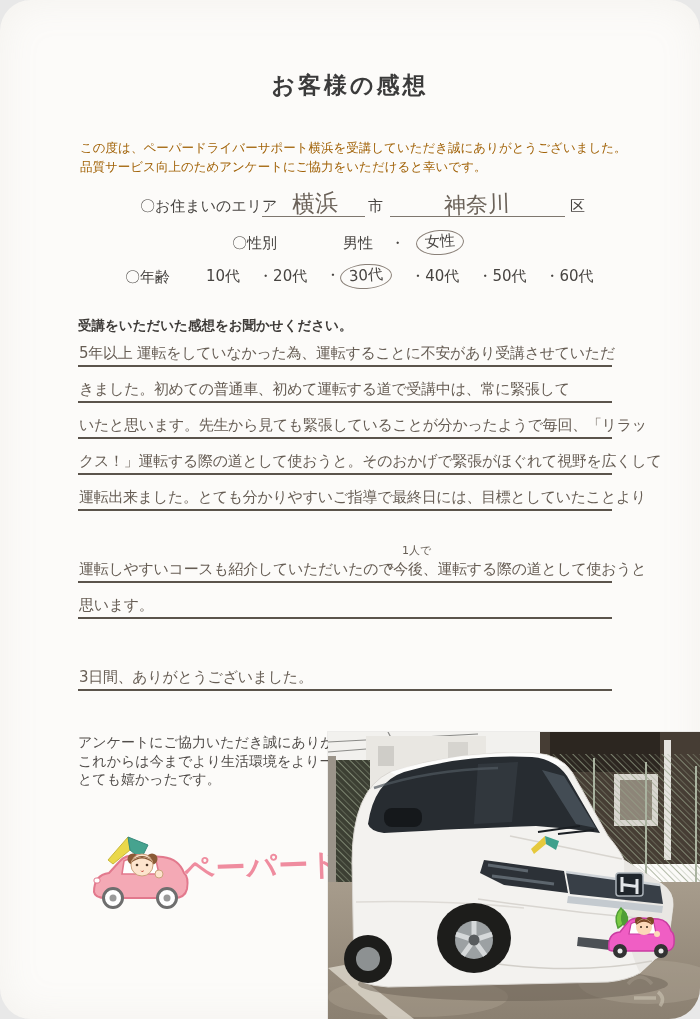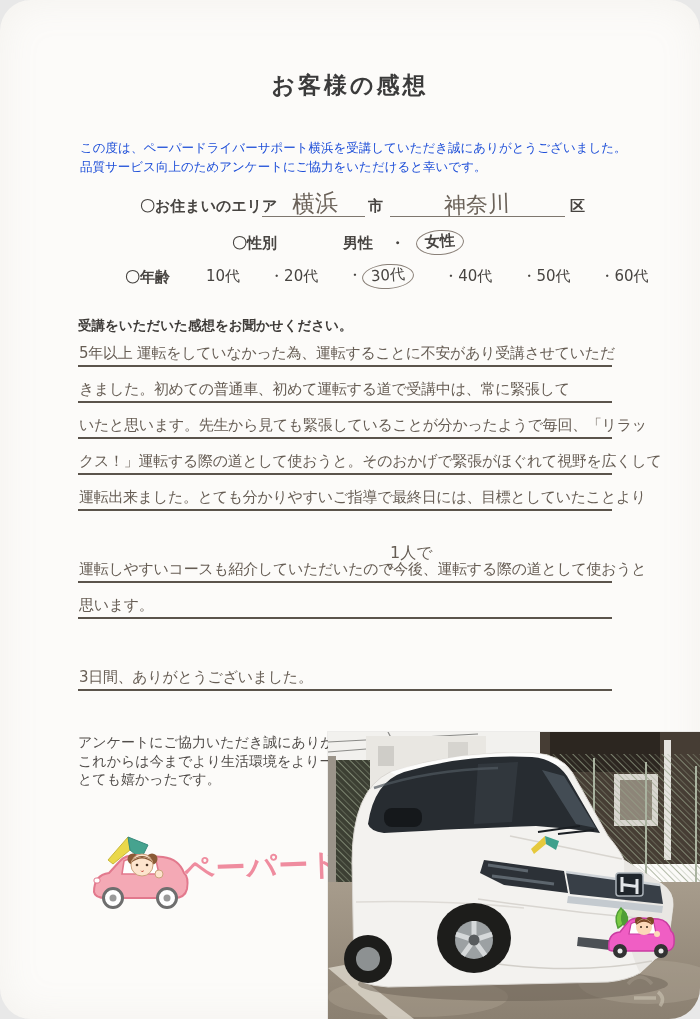--- a/index.html
+++ b/index.html
@@ -2,33 +2,33 @@
 <html><head>
 <meta charset="utf-8">
 <style>
   html,body{margin:0;padding:0;}
   body{background:#e8e8e8;font-family:"DejaVu Sans","Liberation Sans",sans-serif;}
   .paper{position:relative;width:700px;height:1019px;background:#fcfbf9;overflow:hidden;
          box-shadow:inset 0 0 40px rgba(180,170,160,.12);border-radius:31px;}
   .abs{position:absolute;}
   .title{left:0;top:70px;width:700px;text-align:center;font-size:23px;font-weight:700;
          color:#3b3b3b;letter-spacing:3px;}
-  .intro{left:80px;top:138px;width:560px;font-size:12.5px;line-height:19px;color:#1d4ed8;}
-  .plabel{font-size:15px;color:#474441;font-weight:bold;}
+  .intro{left:80px;top:138px;width:560px;font-size:12.5px;line-height:19px;color:#a16207;}
+  .plabel{font-size:15px;color:#474441;}
   .hw{color:#6b6259;}
   .uline{border-bottom:1.5px solid #7e776f;height:0;}
   .circled{display:inline-block;border:1.6px solid #8a8078;border-radius:50%;
            padding:1px 8px 3px 8px;transform:rotate(-4deg);}
-  .agegrp{display:flex;gap:29px;font-size:15px;color:#474441;align-items:center;}
+  .agegrp{display:flex;gap:18px;font-size:15px;color:#474441;align-items:center;}
   .prompt{left:78px;top:317px;font-size:13.5px;font-weight:600;color:#3f3c39;}
   .fl{left:78px;width:534px;height:36px;border-bottom:2px solid #5b544c;}
   .fl .t{position:absolute;bottom:2px;left:1px;white-space:nowrap;font-size:15px;
          letter-spacing:-.3px;color:#665d54;}
   .ins-caret{position:absolute;left:308px;top:15px;font-size:11px;color:#665d54;}
-  .ins-text{position:absolute;left:312px;top:-2px;font-size:16px;color:#665d54;}
+  .ins-text{position:absolute;left:324px;top:-2px;font-size:11px;color:#665d54;}
   .closing{left:78px;top:733px;width:330px;font-size:14px;line-height:18.5px;color:#504c49;}
   .logo-text{left:184px;top:846px;font-size:30px;font-weight:700;color:#ef8c9f;
              letter-spacing:1px;transform:rotate(-2deg);white-space:nowrap;}
   .photo{left:328px;top:732px;width:372px;height:287px;box-shadow:0 0 0 1px rgba(0,0,0,.06);}
   svg{display:block;}
 </style>
 </head>
 <body>
 
 <div class="paper">

